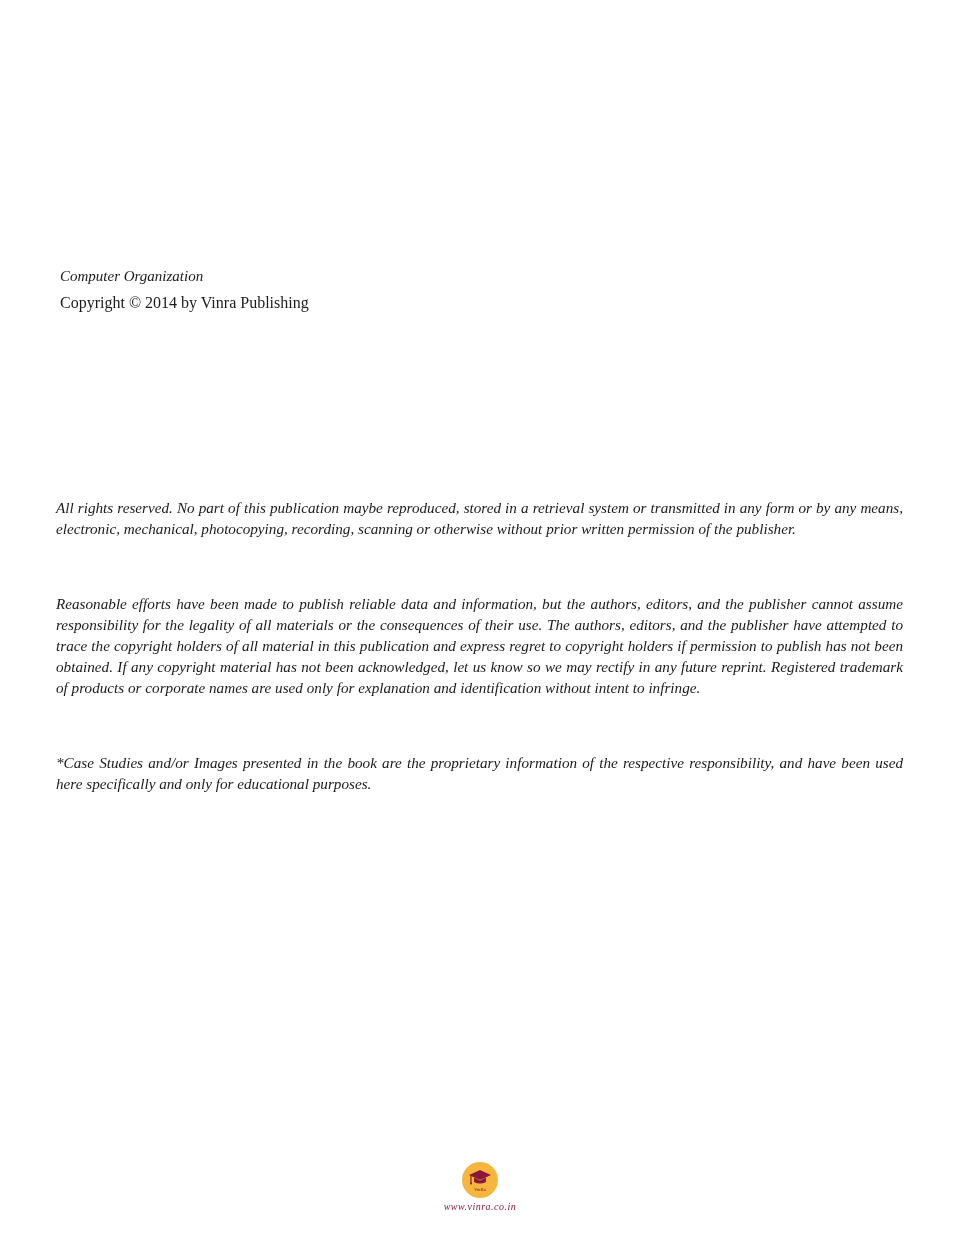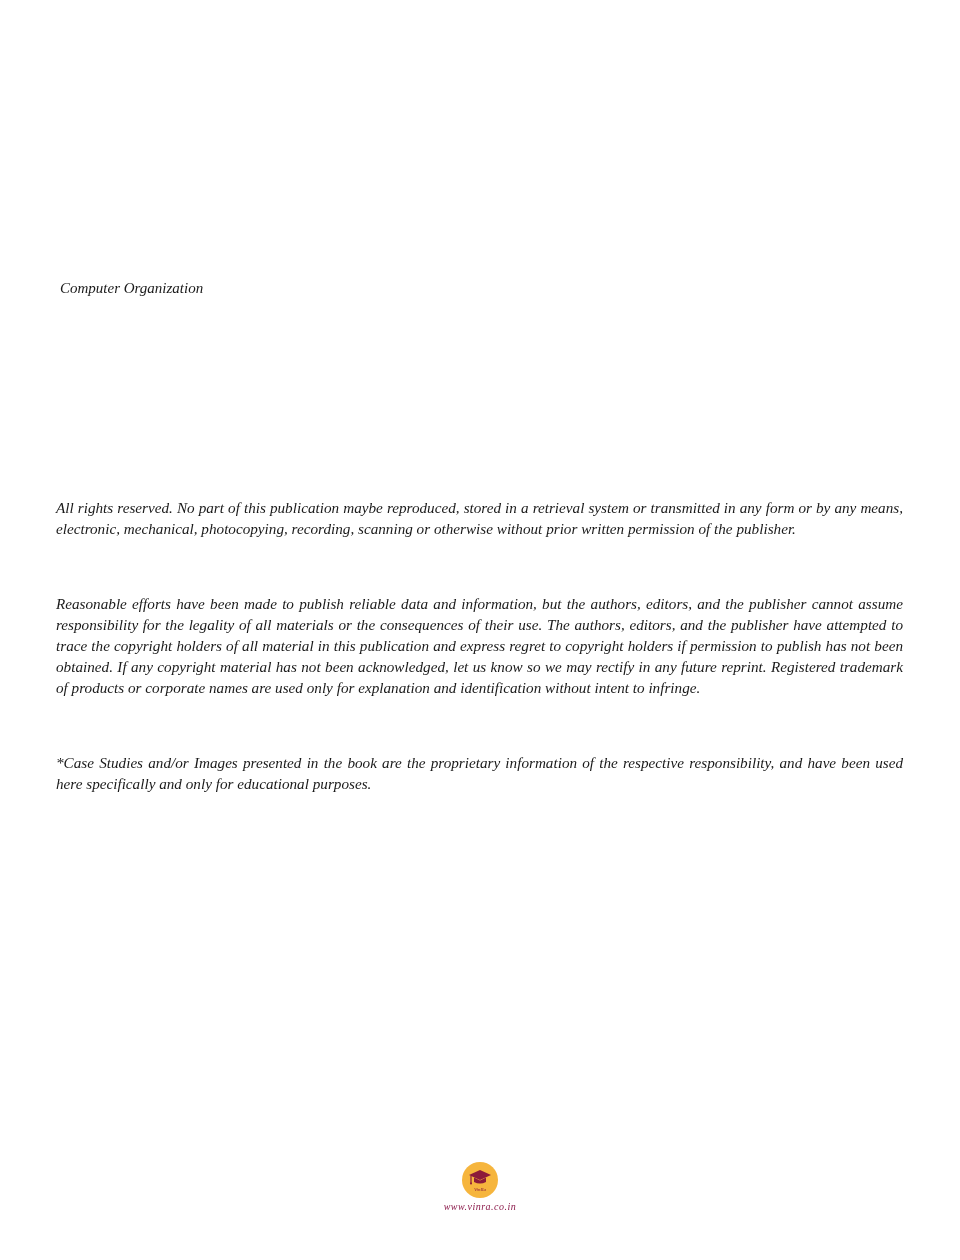--- a/index.html
+++ b/index.html
@@ -22,21 +22,21 @@
     }
     .title-block {
       position: absolute;
       left: 60px;
       top: 266px;
     }
     .book-title {
       font-style: italic;
       font-size: 15px;
       line-height: 20px;
-      margin: 12px 0 7px 0;
+      margin: 0 0 7px 0;
     }
     .copyright-line {
       font-size: 16px;
       line-height: 20px;
       margin: 0;
     }
     .legal-block {
       position: absolute;
       left: 56px;
       width: 847px;
@@ -79,20 +79,21 @@
       color: #8b1a4a;
     }
   </style>
 </head>
 <body>
 
 <div class="page">
 
   <div class="title-block">
     <p class="book-title">Computer Organization</p>
+    <p class="copyright-line">Copyright © 2014 by Vinra Publishing</p>
   </div>
 
   <p class="legal-block p1">All rights reserved. No part of this publication maybe reproduced, stored in a retrieval system or transmitted in any form or by any means, electronic, mechanical, photocopying, recording, scanning or otherwise without prior written permission of the publisher.</p>
   <p class="legal-block p2">Reasonable efforts have been made to publish reliable data and information, but the authors, editors, and the publisher cannot assume responsibility for the legality of all materials or the consequences of their use. The authors, editors, and the publisher have attempted to trace the copyright holders of all material in this publication and express regret to copyright holders if permission to publish has not been obtained. If any copyright material has not been acknowledged, let us know so we may rectify in any future reprint. Registered trademark of products or corporate names are used only for explanation and identification without intent to infringe.</p>
   <p class="legal-block p3">*Case Studies and/or Images presented in the book are the proprietary information of the respective responsibility, and have been used here specifically and only for educational purposes.</p>
 
   <div class="footer">
     <div class="logo">
       <svg width="36" height="36" viewBox="0 0 36 36">
 

